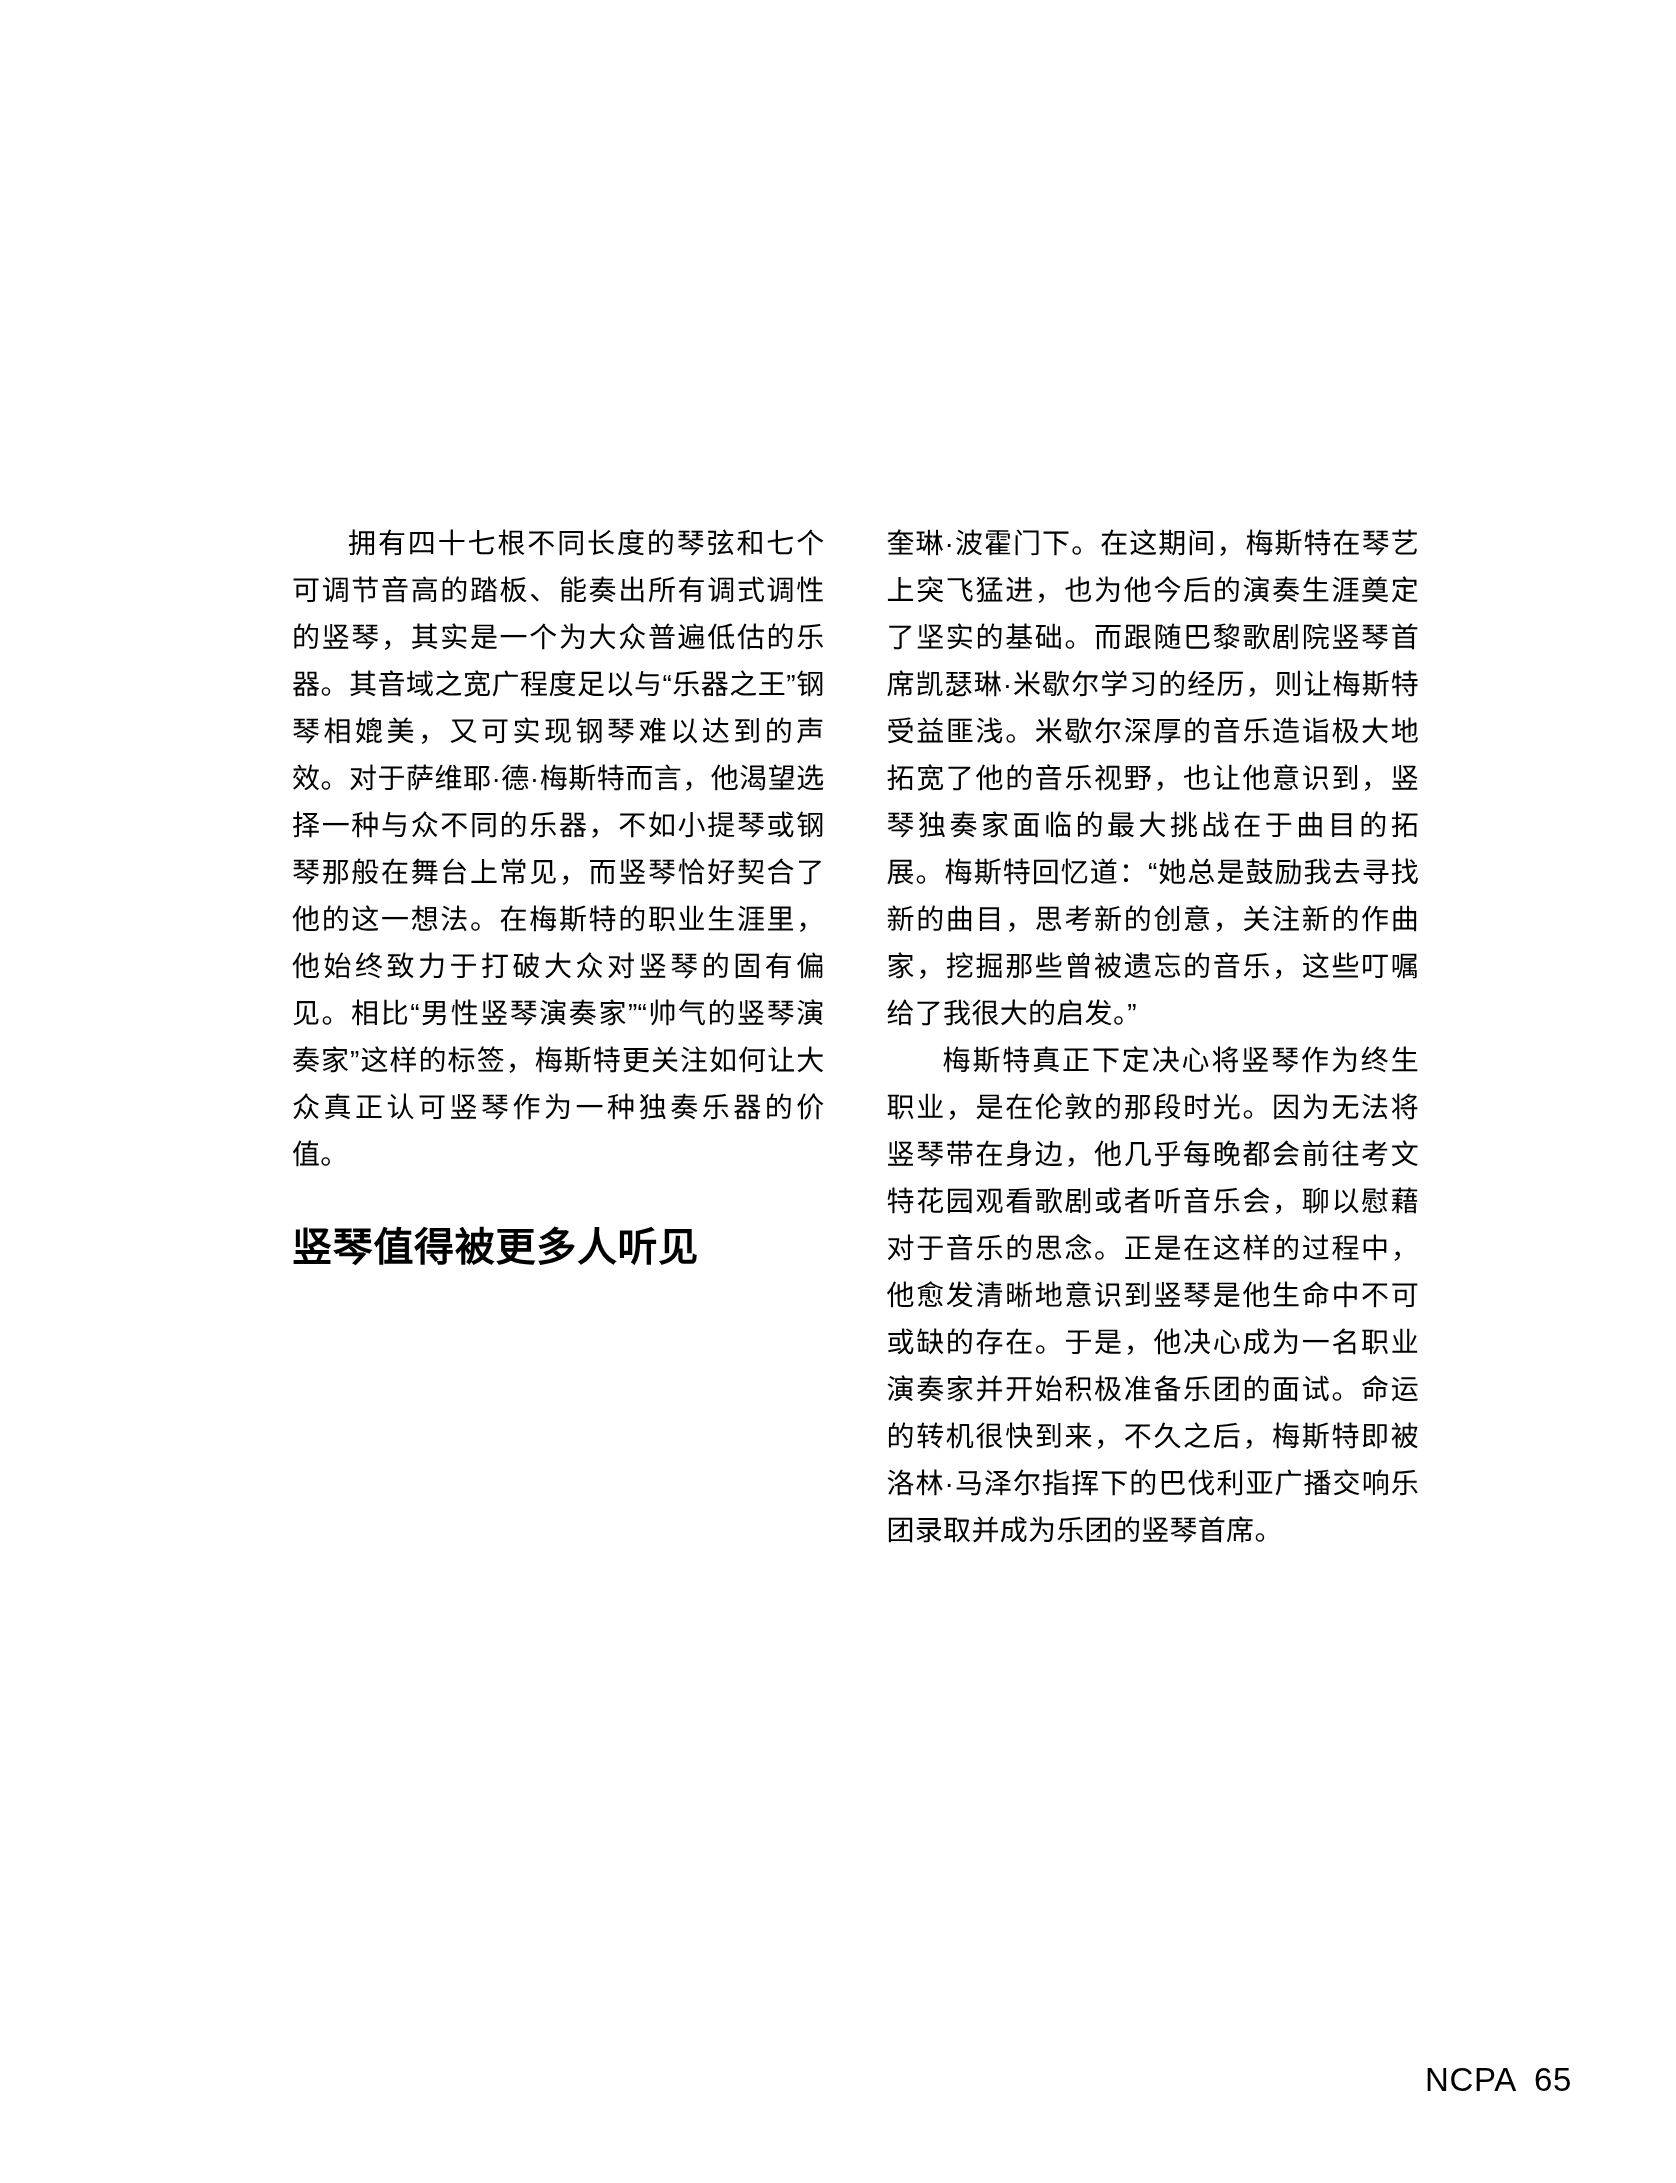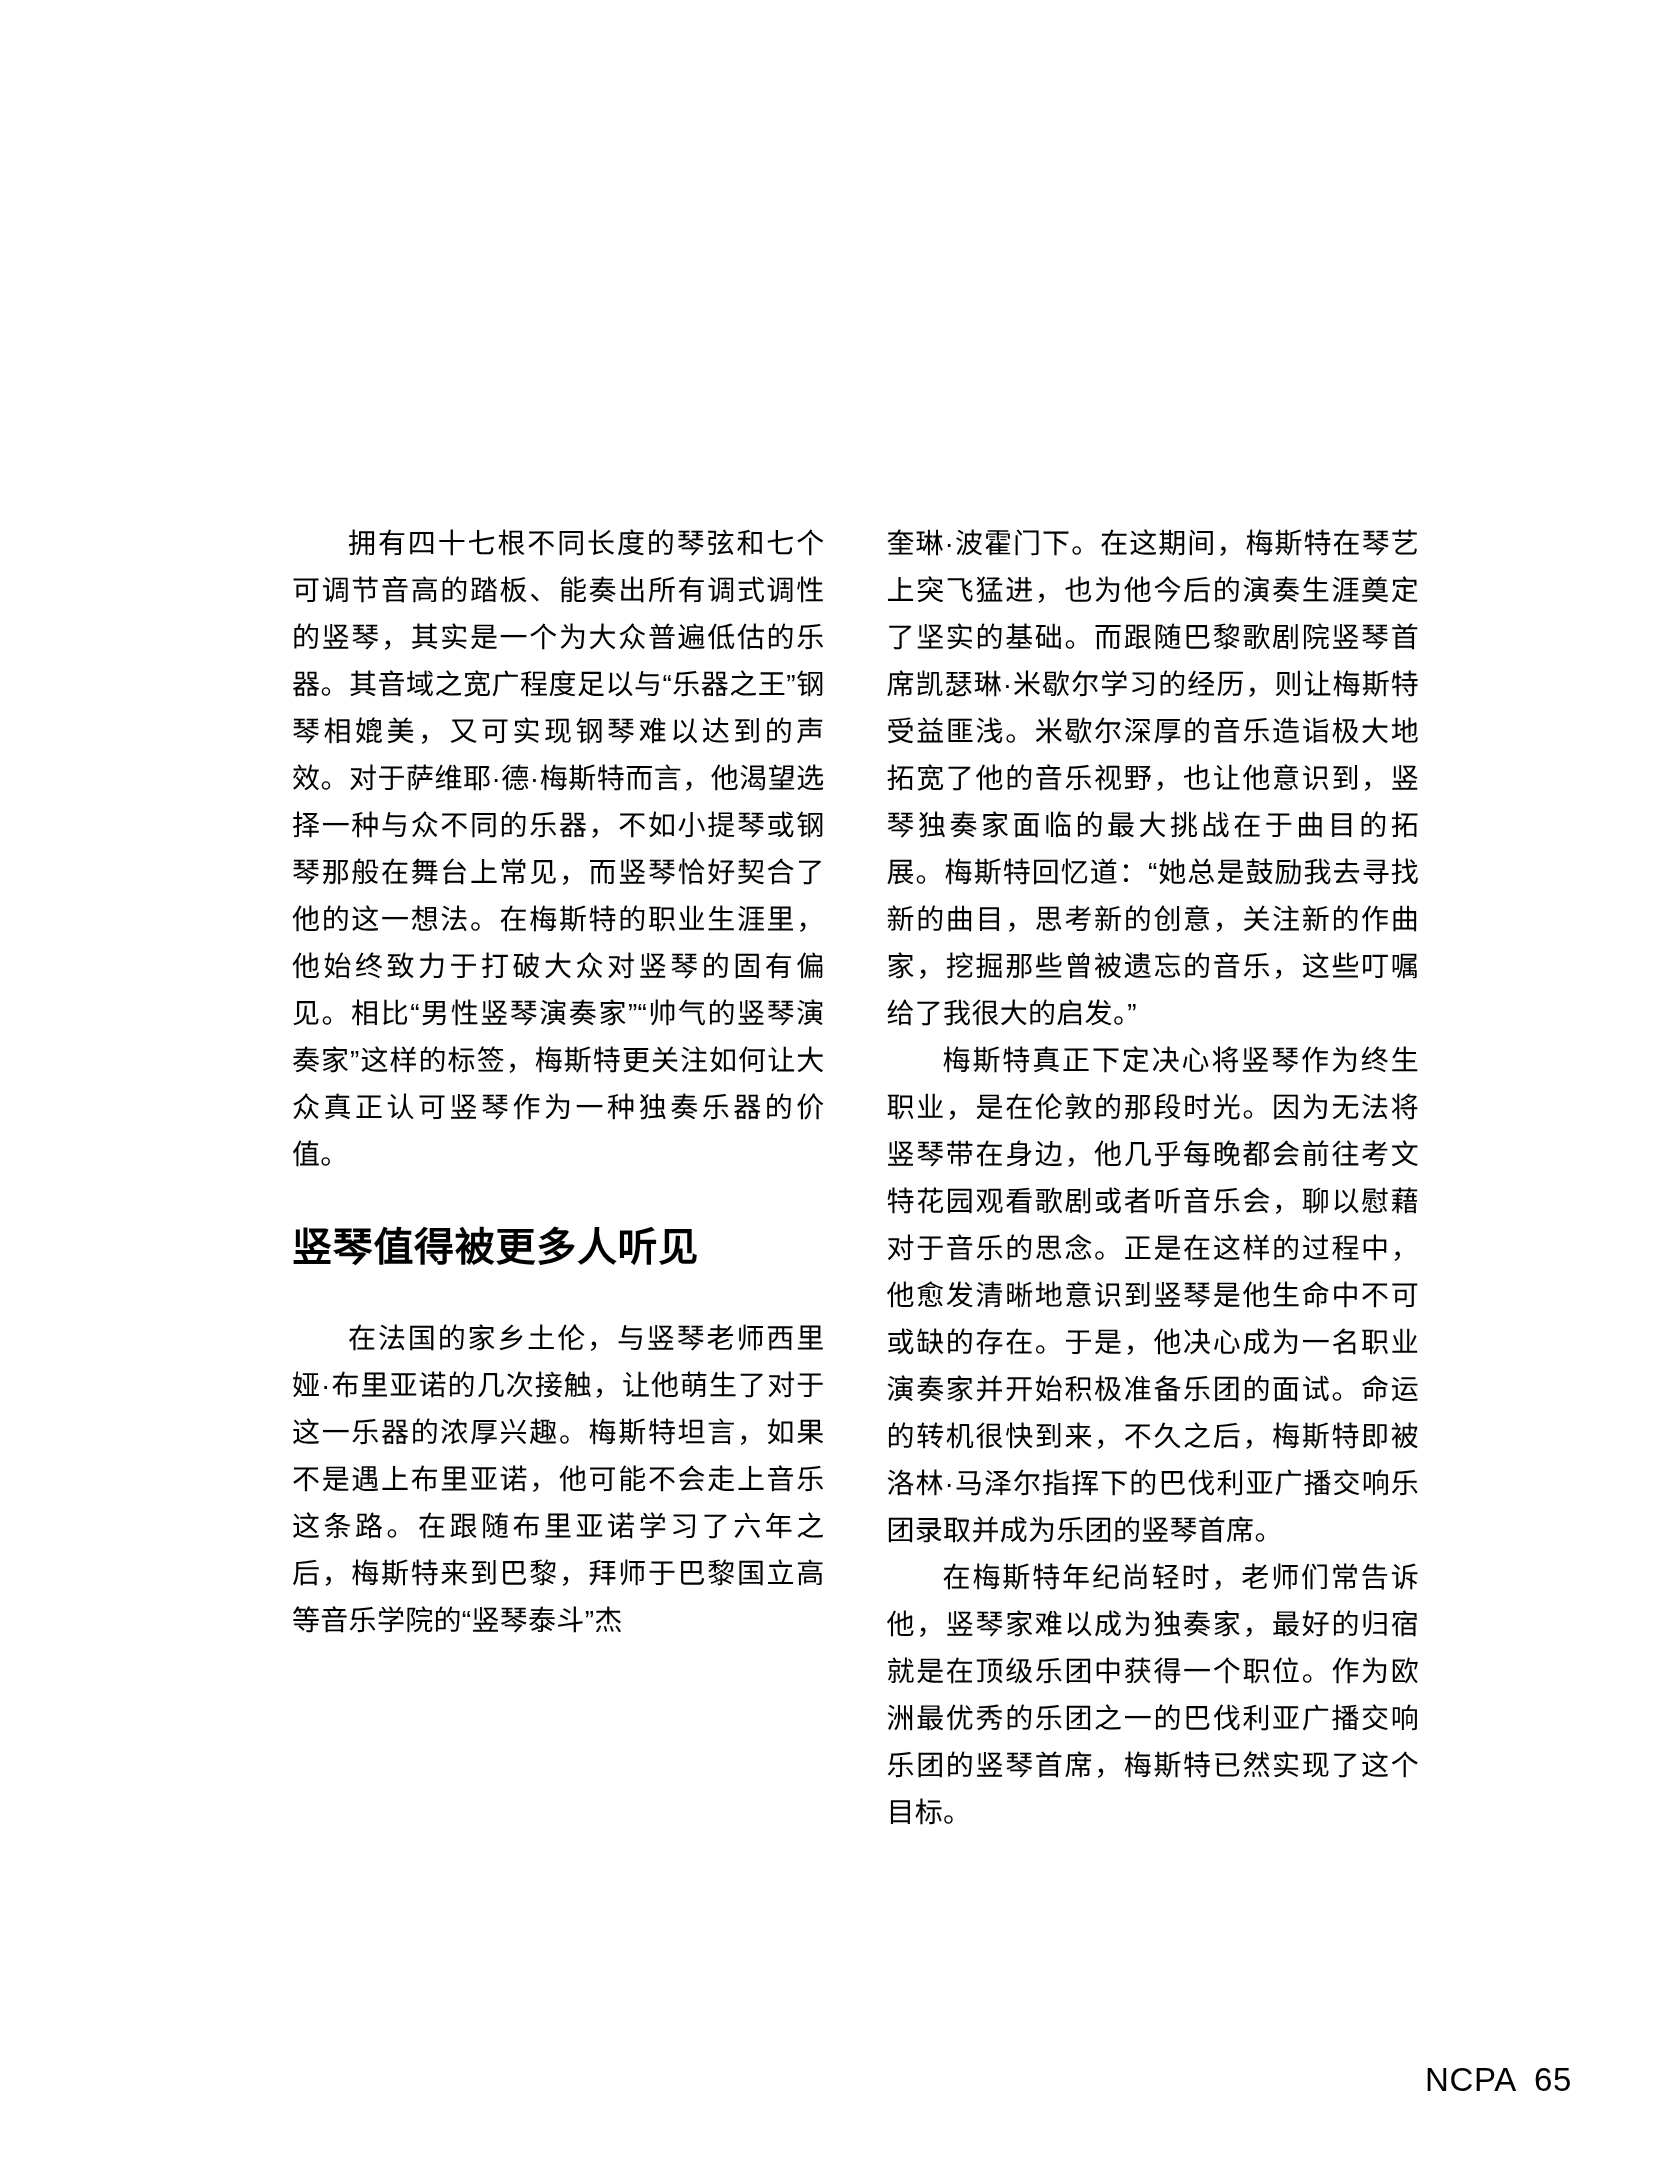--- a/index.html
+++ b/index.html
@@ -67,29 +67,27 @@
 <div class="page">
 
   <div class="columns">
 
     <div class="col">
       <p class="indent">拥有四十七根不同长度的琴弦和七个可调节音高的踏板、能奏出所有调式调性的竖琴，其实是一个为大众普遍低估的乐器。其音域之宽广程度足以与“乐器之王”钢琴相媲美，又可实现钢琴难以达到的声效。对于萨维耶·德·梅斯特而言，他渴望选择一种与众不同的乐器，不如小提琴或钢琴那般在舞台上常见，而竖琴恰好契合了他的这一想法。在梅斯特的职业生涯里，他始终致力于打破大众对竖琴的固有偏见。相比“男性竖琴演奏家”“帅气的竖琴演奏家”这样的标签，梅斯特更关注如何让大众真正认可竖琴作为一种独奏乐器的价值。</p>
 
       <h2 class="section-heading">竖琴值得被更多人听见</h2>
 
 
-      <p class="indent">在法国的家乡土伦，与竖琴老师西里娅·布里亚诺的几次接触，让他萌生了对于这一乐器的浓厚兴趣。梅斯特坦言，如果不是遇上布里亚诺，他可能不会走上音乐这条路。在跟随布里亚诺学习了六年之后，梅斯特来到巴黎，拜师于巴黎国立高等音乐学院的“竖琴泰斗”杰</p>
     </div>
 
     <div class="col">
       <p>奎琳·波霍门下。在这期间，梅斯特在琴艺上突飞猛进，也为他今后的演奏生涯奠定了坚实的基础。而跟随巴黎歌剧院竖琴首席凯瑟琳·米歇尔学习的经历，则让梅斯特受益匪浅。米歇尔深厚的音乐造诣极大地拓宽了他的音乐视野，也让他意识到，竖琴独奏家面临的最大挑战在于曲目的拓展。梅斯特回忆道：“她总是鼓励我去寻找新的曲目，思考新的创意，关注新的作曲家，挖掘那些曾被遗忘的音乐，这些叮嘱给了我很大的启发。”</p>
 
       <p class="indent">梅斯特真正下定决心将竖琴作为终生职业，是在伦敦的那段时光。因为无法将竖琴带在身边，他几乎每晚都会前往考文特花园观看歌剧或者听音乐会，聊以慰藉对于音乐的思念。正是在这样的过程中，他愈发清晰地意识到竖琴是他生命中不可或缺的存在。于是，他决心成为一名职业演奏家并开始积极准备乐团的面试。命运的转机很快到来，不久之后，梅斯特即被洛林·马泽尔指挥下的巴伐利亚广播交响乐团录取并成为乐团的竖琴首席。</p>
 
-      <p class="indent">在梅斯特年纪尚轻时，老师们常告诉他，竖琴家难以成为独奏家，最好的归宿就是在顶级乐团中获得一个职位。作为欧洲最优秀的乐团之一的巴伐利亚广播交响乐团的竖琴首席，梅斯特已然实现了这个目标。</p>
 
     </div>
 
   </div>
 
   <div class="page-footer">
     <span class="journal-abbr">NCPA</span>
     <span class="page-num">65</span>
   </div>
 

